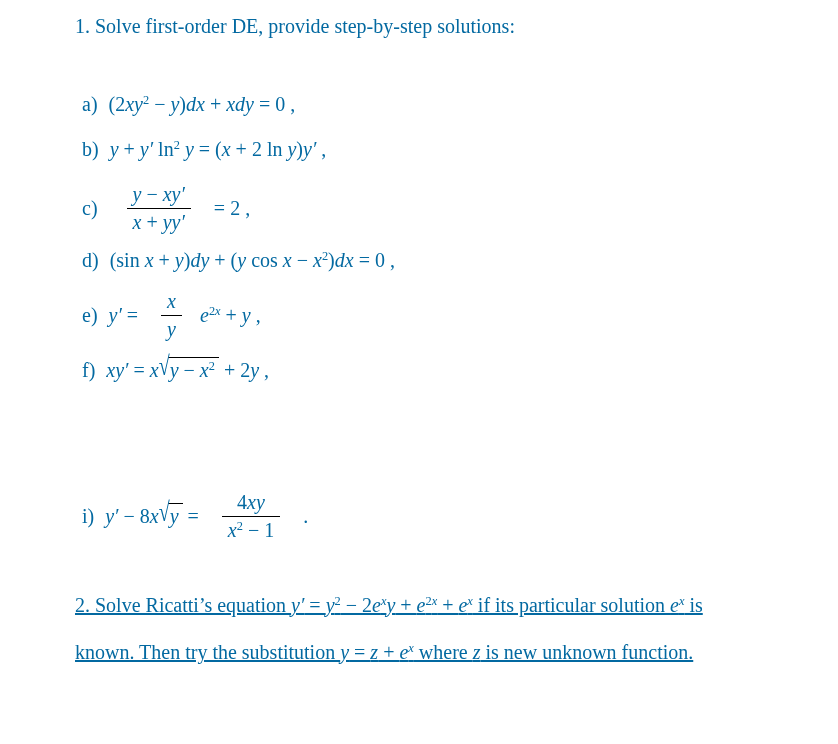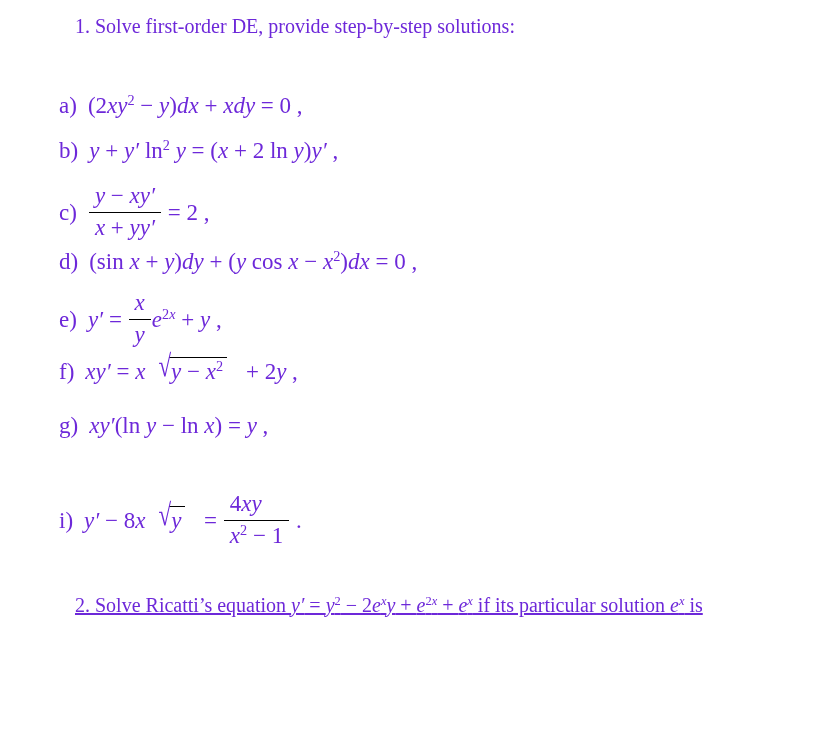--- a/index.html
+++ b/index.html
@@ -1,29 +1,29 @@
 <!DOCTYPE html>
 <html><head>
 <meta charset="utf-8">
 <style>
   html,body{margin:0;padding:0;background:#ffffff;}
   .page{
     position:relative;
     width:838px;height:744px;
-    background:#ffffff;color:#6d28d9;
+    background:#ffffff;color:#0369a1;
     font-family:"Liberation Serif","DejaVu Serif",serif;
     overflow:hidden;
   }
   .heading{
     position:absolute;left:75px;top:14px;
     font-size:20px;line-height:1.2;
   }
   .eq-row{
-    position:absolute;left:59px;
-    font-size:23px;line-height:1.25;
+    position:absolute;left:82px;
+    font-size:20px;line-height:1.25;
     white-space:nowrap;
   }
   .p2-line{
     position:absolute;left:75px;
     font-size:20px;line-height:1.3;
     white-space:nowrap;
     text-decoration:underline;
   }
   .row-a{top:92px}
   .row-b{top:137px}
@@ -39,25 +39,25 @@
   .eq-label{margin-right:11px;font-style:normal;}
   .eq-content{}
   .rm{font-style:normal;}
   .it{font-style:italic;}
   sup.sup{
     font-size:62%;line-height:0;
     vertical-align:baseline;position:relative;top:-0.55em;
   }
   .frac{
     display:inline-block;vertical-align:middle;
-    text-align:left;margin:0 1px;position:relative;top:-2px;
+    text-align:center;margin:0 18px;position:relative;top:-2px;
   }
   .frac .num{display:block;border-bottom:1px solid #000;padding:0 6px 1px;}
   .frac .den{display:block;padding:1px 6px 0;}
-  .sqrt{display:inline-block;white-space:nowrap;margin:0 13px;}
+  .sqrt{display:inline-block;white-space:nowrap;margin:0 0;}
   .sqrt .rad{
     display:inline-block;transform:scaleY(1.35);transform-origin:bottom center;
     margin-right:-2px;
   }
   .sqrt .radbody{
     display:inline-block;border-top:1px solid #000;padding:0 4px 0 2px;
   }
 </style>
 </head>
 <body>
@@ -83,25 +83,23 @@
   </div>
 
   <div class="eq-row row-e">
     <span class="eq-label">e)</span><span class="eq-content"><span class="it">y′</span><span class="rm"> = </span><span class="frac"><span class="num"><span class="it">x</span></span><span class="den"><span class="it">y</span></span></span><span class="it">e</span><sup class="sup"><span class="rm">2</span><span class="it">x</span></sup><span class="rm"> + </span><span class="it">y</span><span class="rm"> ,</span></span>
   </div>
 
   <div class="eq-row row-f">
     <span class="eq-label">f)</span><span class="eq-content"><span class="it">xy′</span><span class="rm"> = </span><span class="it">x</span><span class="sqrt"><span class="rad">√</span><span class="radbody"><span class="it">y</span><span class="rm"> − </span><span class="it">x</span><sup class="sup"><span class="rm">2</span></sup></span></span><span class="rm"> + 2</span><span class="it">y</span><span class="rm"> ,</span></span>
   </div>
 
-  <div class="eq-row row-g">
-    <span class="eq-label">g)</span><span class="eq-content"><span class="it">xy′</span><span class="rm">(ln </span><span class="it">y</span><span class="rm"> − ln </span><span class="it">x</span><span class="rm">) = </span><span class="it">y</span><span class="rm"> ,</span></span>
-  </div>
 
 
   <div class="eq-row row-i">
     <span class="eq-label">i)</span><span class="eq-content"><span class="it">y′</span><span class="rm"> − 8</span><span class="it">x</span><span class="sqrt"><span class="rad">√</span><span class="radbody"><span class="it">y</span></span></span><span class="rm"> = </span><span class="frac"><span class="num"><span class="rm">4</span><span class="it">xy</span></span><span class="den"><span class="it">x</span><sup class="sup"><span class="rm">2</span></sup><span class="rm"> − 1</span></span></span><span class="rm"> .</span></span>
   </div>
 
   <div class="p2-line row-p21"><span class="rm">2. Solve Ricatti’s equation </span><span class="it">y′</span><span class="rm"> = </span><span class="it">y</span><sup class="sup"><span class="rm">2</span></sup><span class="rm"> − 2</span><span class="it">e</span><sup class="sup"><span class="it">x</span></sup><span class="it">y</span><span class="rm"> + </span><span class="it">e</span><sup class="sup"><span class="rm">2</span><span class="it">x</span></sup><span class="rm"> + </span><span class="it">e</span><sup class="sup"><span class="it">x</span></sup><span class="rm"> if its particular solution </span><span class="it">e</span><sup class="sup"><span class="it">x</span></sup><span class="rm"> is</span></div>
 
+  <div class="p2-line row-p22"><span class="rm">known. Then try the substitution </span><span class="it">y</span><span class="rm"> = </span><span class="it">z</span><span class="rm"> + </span><span class="it">e</span><sup class="sup"><span class="it">x</span></sup><span class="rm"> where </span><span class="it">z</span><span class="rm"> is new unknown function.</span></div>
 
 </div>
 
 </body></html>

